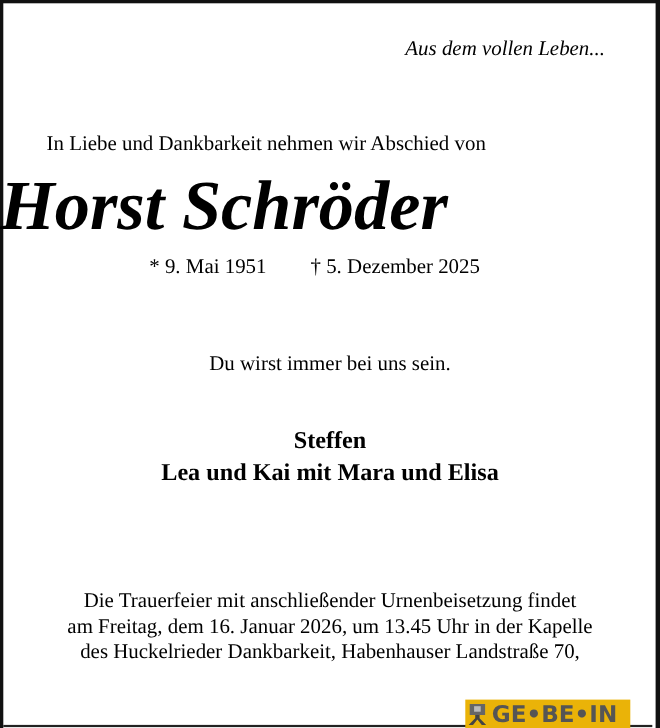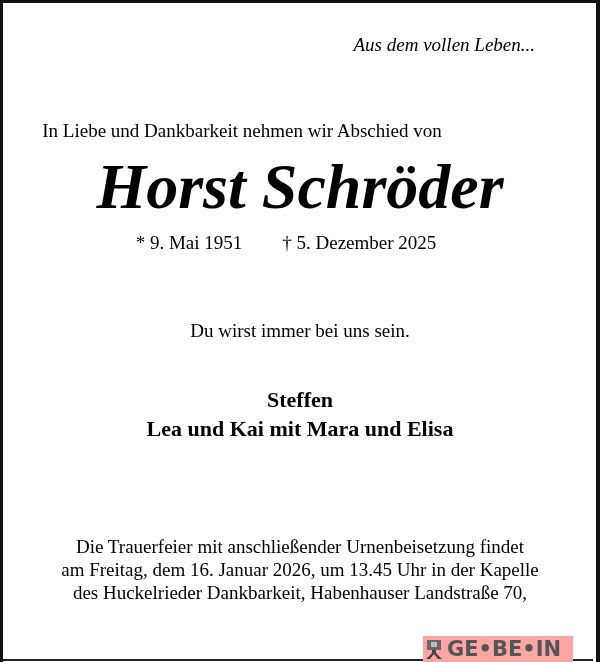--- a/index.html
+++ b/index.html
@@ -11,29 +11,29 @@
       border-left: 3px solid #111;
       border-right: 4px solid #111;
       border-bottom: 0;
       background: #fff;
     }
     .bottom-line {
       position: absolute; left: 3px; top: 659px; width: 590px; height: 2px; background: #222;
     }
     .serif { font-family: "Liberation Serif", "DejaVu Serif", serif; color: #000; }
     .motto {
-      position: absolute; right: 65px; top: 34px;
+      position: absolute; right: 50px; top: 34px;
       font-size: 19px; font-style: italic;
     }
     .intro {
       position: absolute; left: 0; width: 484px; top: 120px; text-align: center;
       font-size: 19px;
     }
     .name {
-      position: absolute; left: 0; width: 600px; top: 150px; text-align: center;
+      position: absolute; left: 0; width: 600px; top: 150px; text-align: left;
       font-size: 64px; font-weight: bold; font-style: italic; letter-spacing: 0px;
     }
     .dates {
       position: absolute; left: 0; width: 572px; top: 232px; text-align: center;
       font-size: 19px;
     }
     .dates .gap { display: inline-block; width: 40px; }
     .thanks {
       position: absolute; left: 0; width: 600px; top: 318px; text-align: center;
       font-size: 19px; line-height: 25px;
@@ -41,21 +41,21 @@
     .family {
       position: absolute; left: 0; width: 600px; top: 385px; text-align: center;
       font-size: 22px; font-weight: bold; line-height: 29px;
     }
     .service {
       position: absolute; left: 0; width: 600px; top: 535px; text-align: center;
       font-size: 19px; line-height: 23px;
     }
     .logo {
       position: absolute; left: 423px; top: 636px; height: 26px; width: 150px;
-      background: #fca5a5; display: flex; align-items: center;
+      background: #eab308; display: flex; align-items: center;
     }
     .logo-icon {
       width: 18px; height: 20px; position: relative; margin-left: 2px; margin-right: 4px;
     }
     .logo-text {
       font-family: "DejaVu Sans", sans-serif; font-weight: bold; font-size: 21px; color: #555;
       letter-spacing: 0px;
     }
   </style>
 </head>

